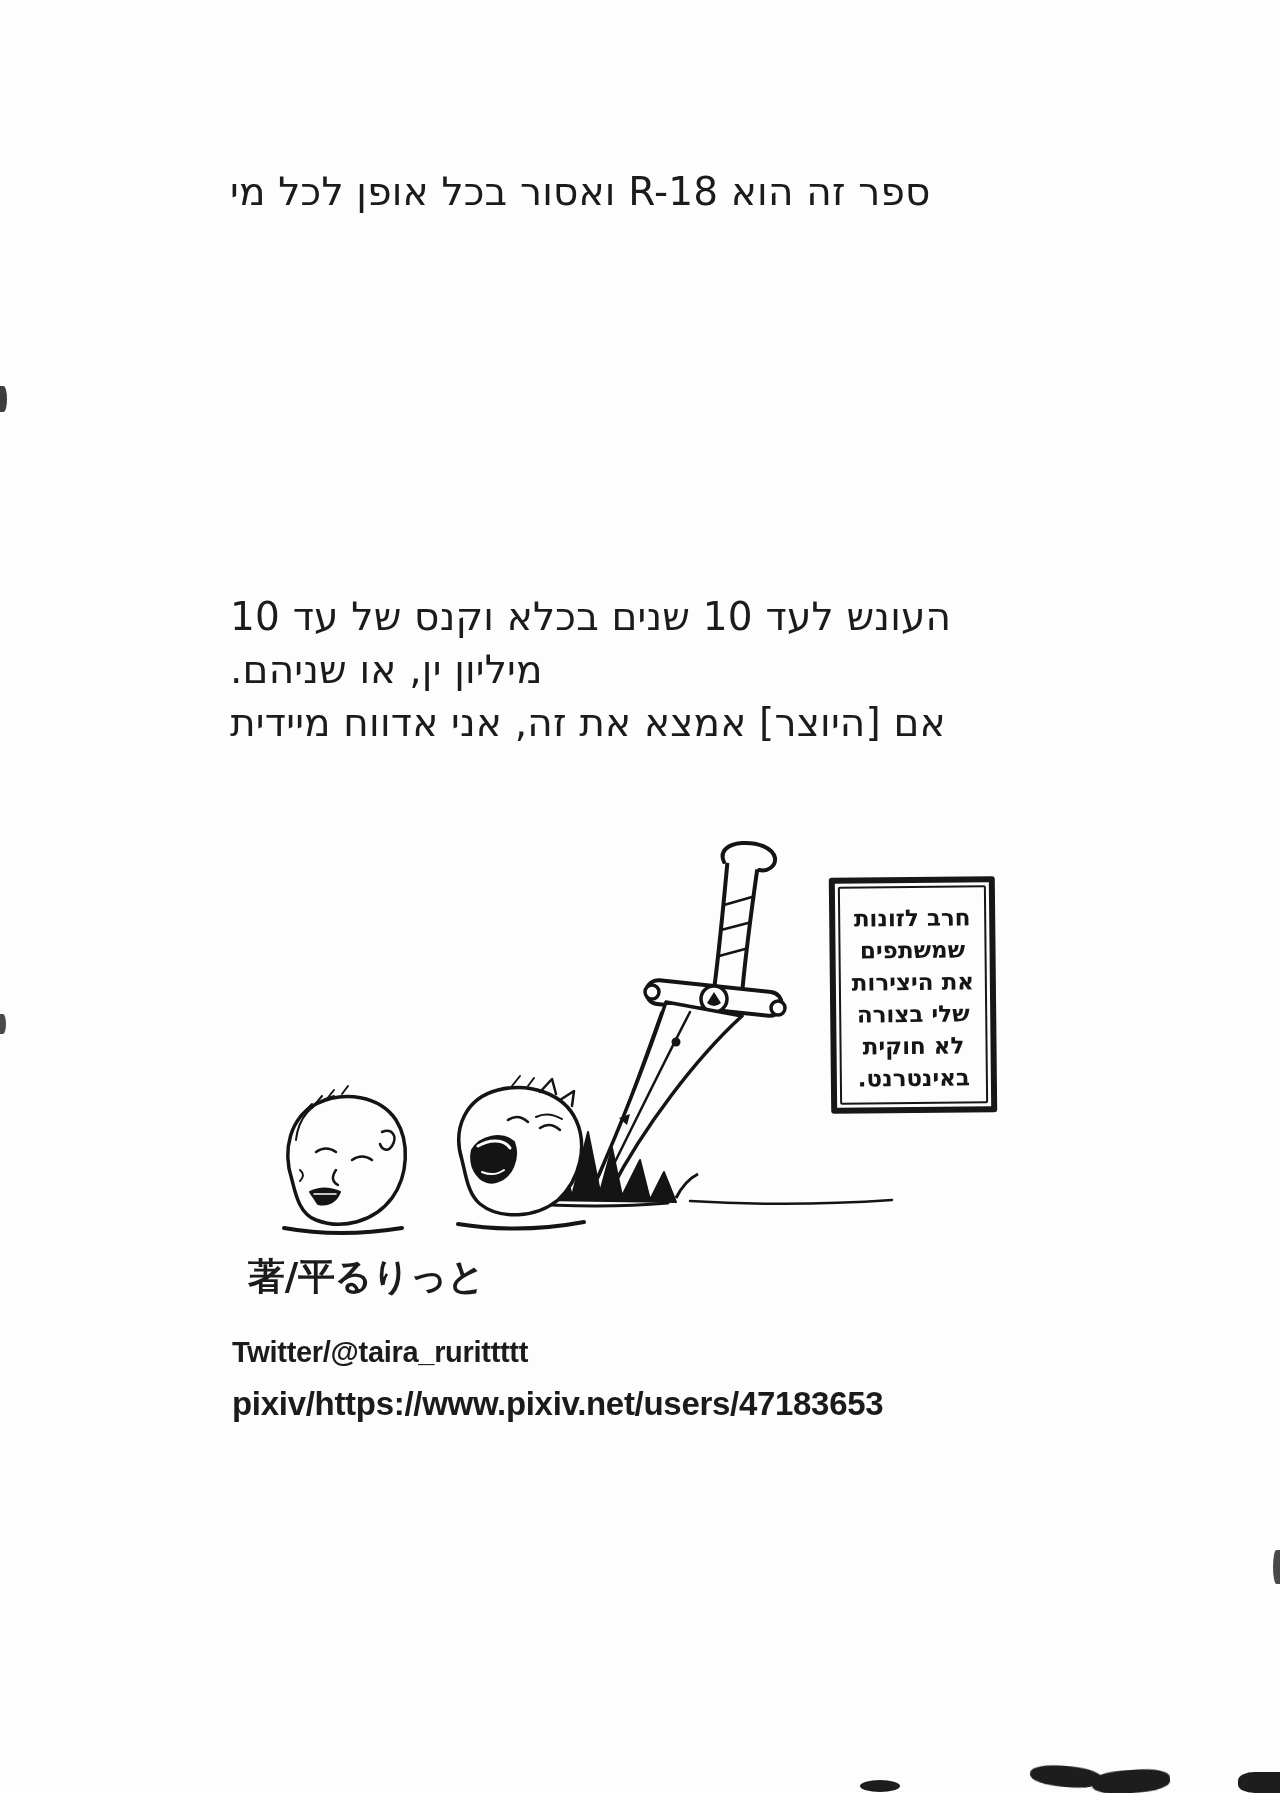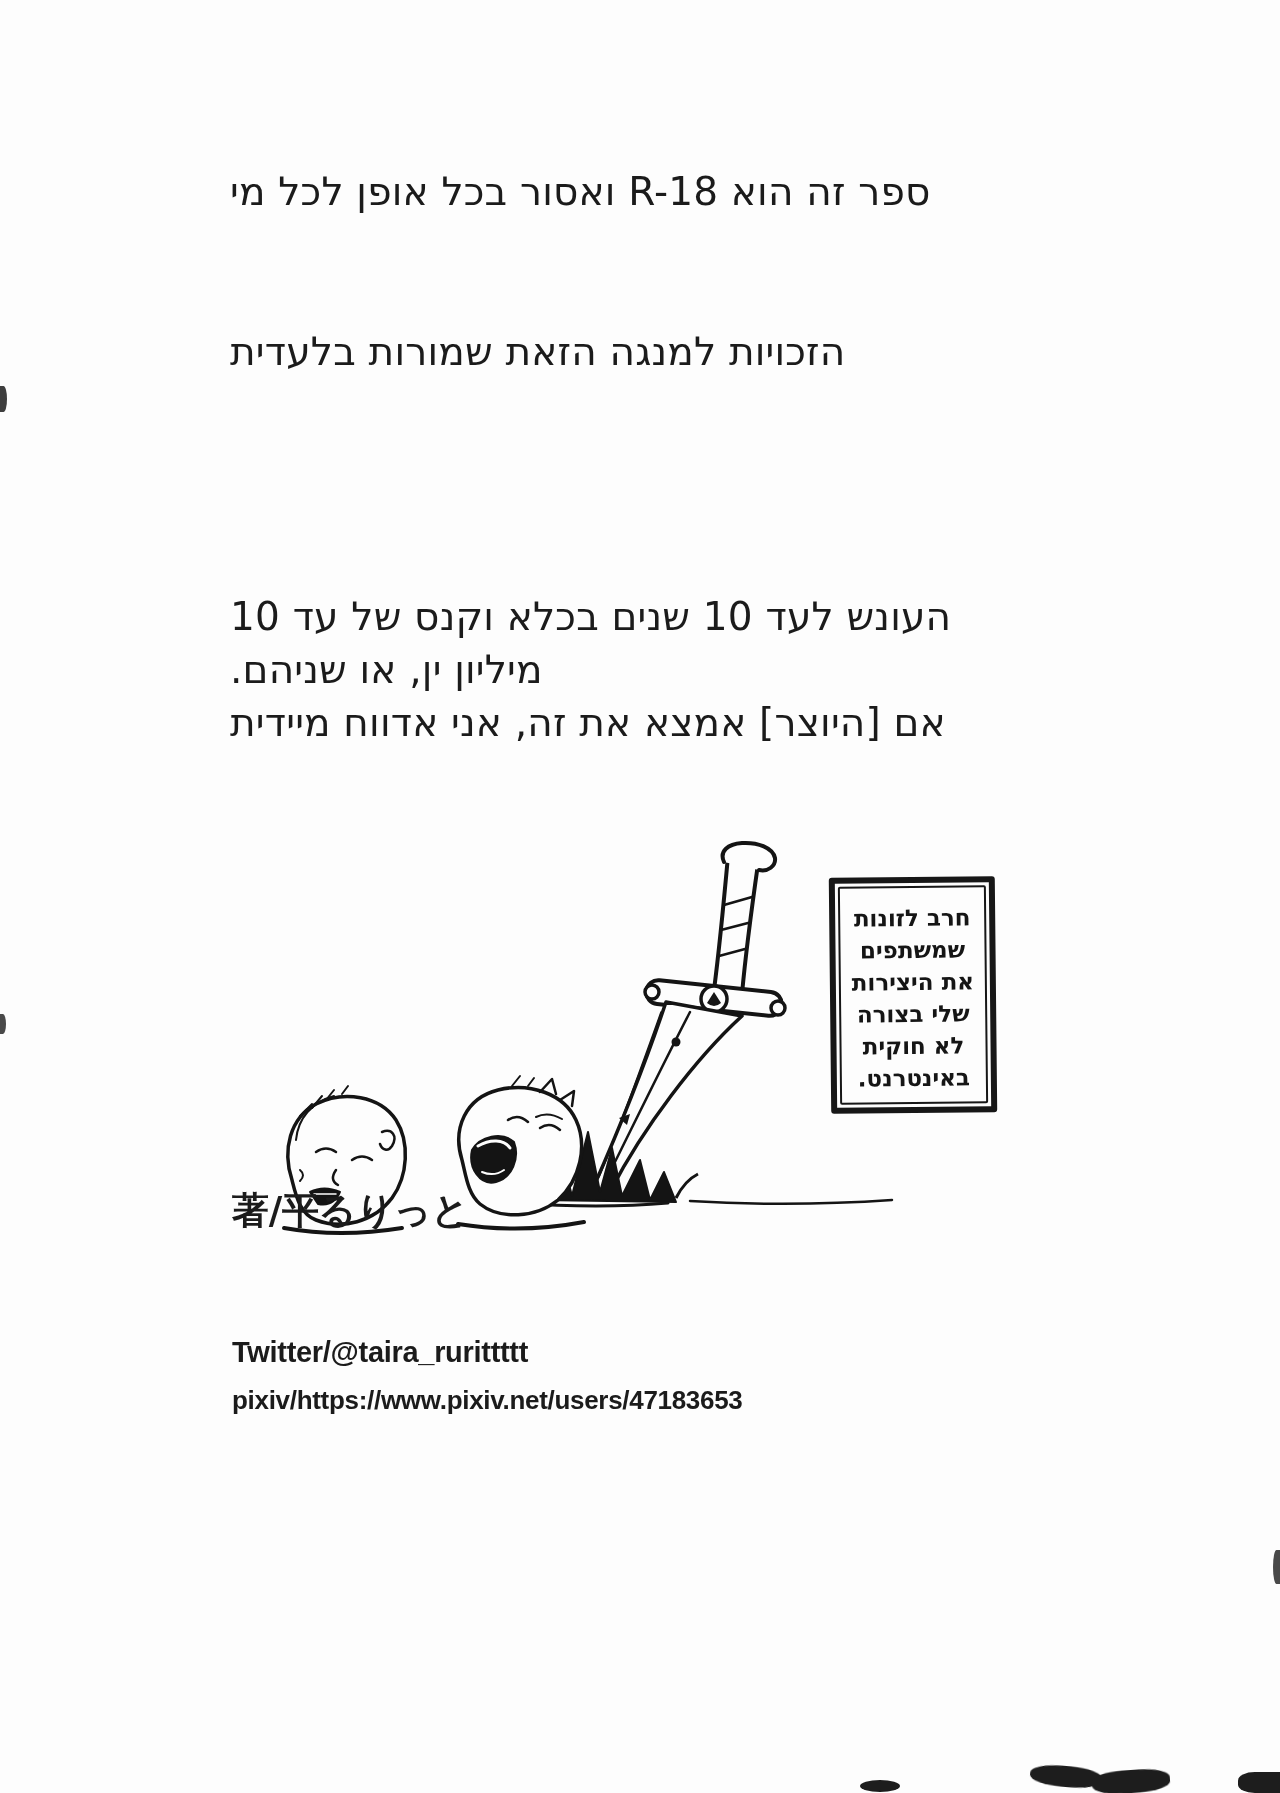--- a/index.html
+++ b/index.html
@@ -36,43 +36,42 @@
     font-family:"DejaVu Sans", sans-serif; font-weight:bold;
     font-size:23px; line-height:32px; color:#151515;
   }
 
   
   .credit {
     position:absolute; left:232px; color:#1b1b1b; white-space:nowrap;
     font-family:"Liberation Sans","DejaVu Sans",sans-serif;
     font-weight:bold; letter-spacing:-0.3px;
   }
-  #credit-author  { top:1186px; font-size:37px; font-family:"DejaVu Sans",sans-serif; font-weight:600; }
+  #credit-author  { top:1252px; font-size:37px; font-family:"DejaVu Sans",sans-serif; font-weight:600;margin-left:16px; }
   #credit-twitter { top:1336px; font-size:29px; }
-  #credit-pixiv   { top:1385px; font-size:26px; }
+  #credit-pixiv   { top:1385px; font-size:33px; }
 
   
   .smudge { position:absolute; background:#1d1d1d; filter:blur(0.6px); }
   #sm-left-1  { left:0;     top:386px;  width:7px;  height:26px; opacity:.85; border-radius:0 60% 60% 0; }
   #sm-left-2  { left:0;     top:1014px; width:6px;  height:20px; opacity:.8;  border-radius:0 60% 60% 0; }
   #sm-bot-1   { left:1030px;top:1766px; width:72px; height:21px; border-radius:45%; transform:rotate(5deg); }
   #sm-bot-2   { left:1092px;top:1770px; width:78px; height:23px; border-radius:40%; transform:rotate(-4deg); }
   #sm-bot-3   { left:860px; top:1780px; width:40px; height:12px; border-radius:50%; }
   #sm-corner  { left:1238px;top:1772px; width:42px; height:21px; border-radius:40% 0 0 40%; }
   #sm-right-1 { left:1273px;top:1550px; width:7px;  height:34px; opacity:.8; border-radius:60% 0 0 60%; }
 </style>
 </head>
 <body>
 
 <div class="heb-par" id="para-rating" dir="rtl">
   <div>ספר זה הוא R-18 ואסור בכל אופן לכל מי</div>
 </div>
 
 <div class="heb-par" id="para-rights" dir="rtl">
-  <div>הזכויות למנגה הזאת שמורות בלעדית</div>
 </div>
 
 <div class="heb-par" id="para-penalty" dir="rtl">
   <div>העונש לעד 10 שנים בכלא וקנס של עד 10</div>
   <div>מיליון ין, או שניהם.</div>
   <div>אם [היוצר] אמצא את זה, אני אדווח מיידית</div>
 </div>
 
 <svg id="drawing" viewBox="0 0 1280 1793" xmlns="http://www.w3.org/2000/svg">
 

